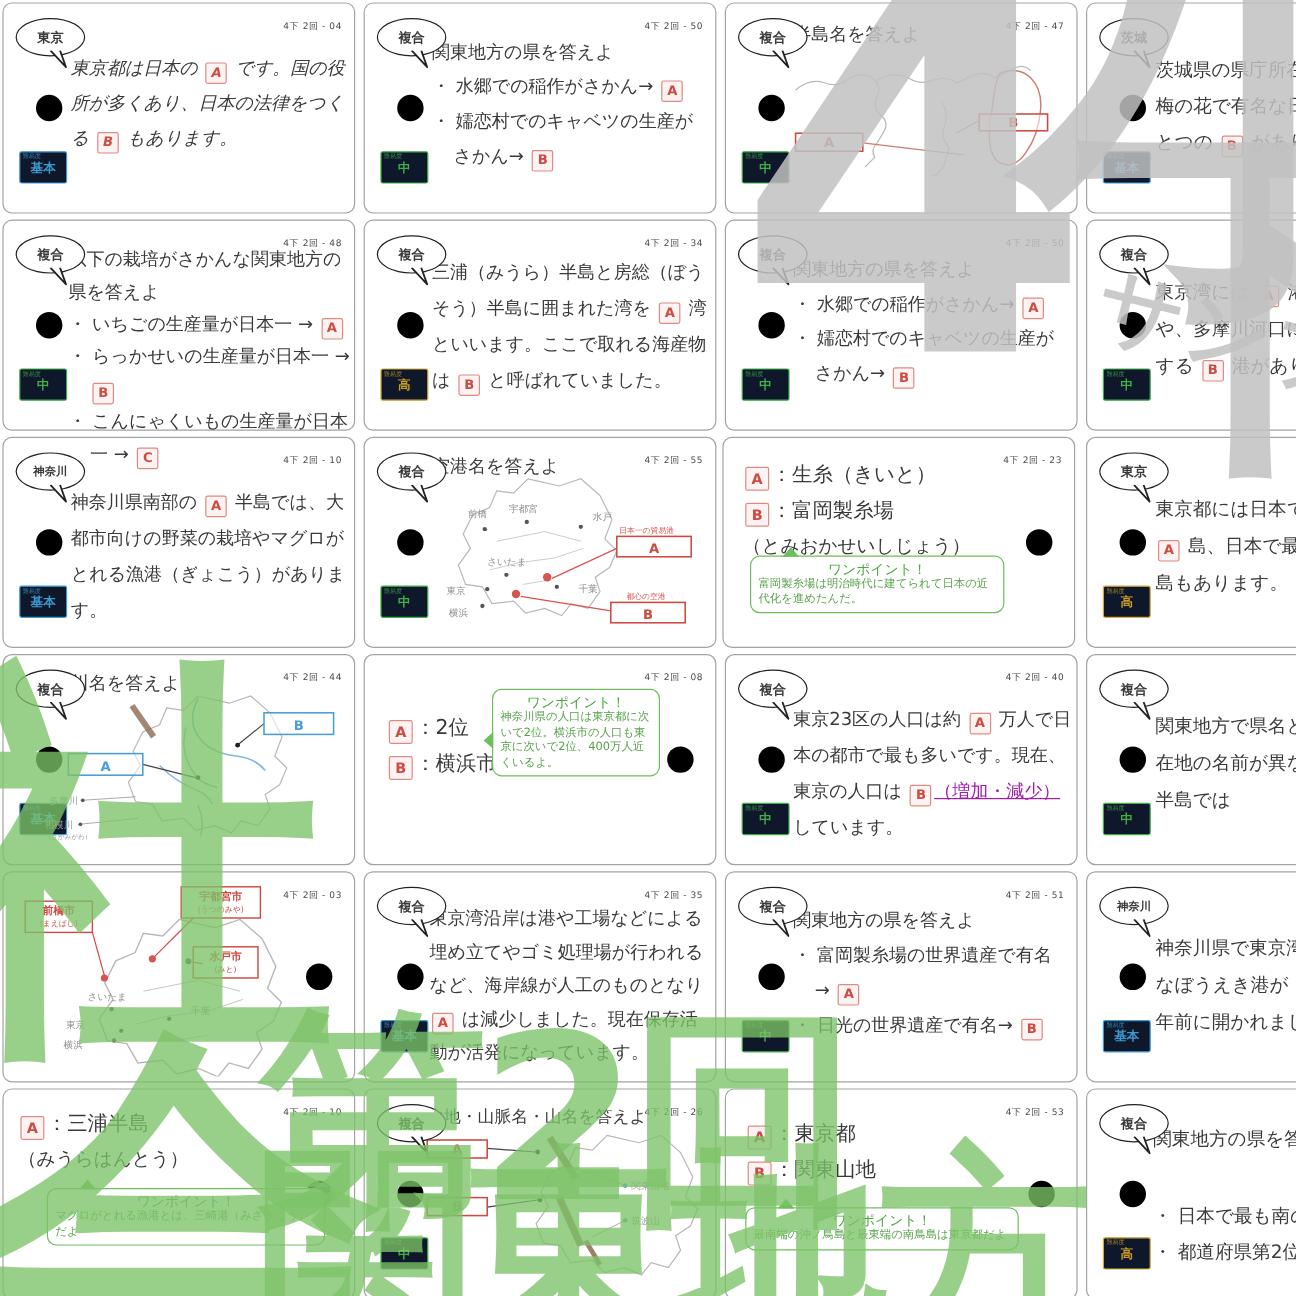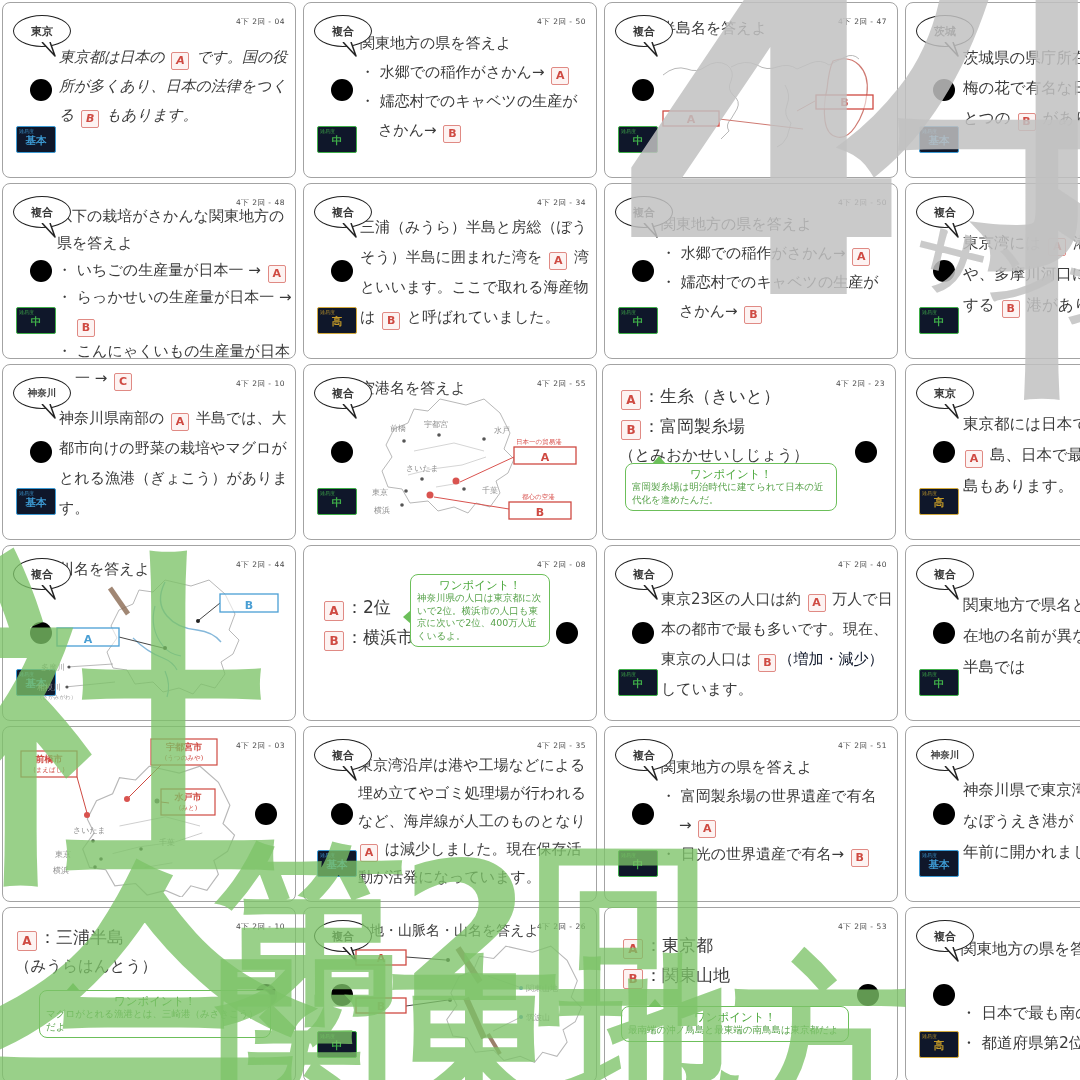--- a/index.html
+++ b/index.html
@@ -22,21 +22,21 @@
   .badge.basic{border-color:#3d9bd4;color:#3d9bd4;}
   .badge.mid{border-color:#3fae49;color:#3fae49;}
   .badge.high{border-color:#d2a93c;color:#c49a28;}
   .content{position:absolute;}
   .p{font-size:15px;}
   .p.hang{padding-left:18px;text-indent:-18px;}
   .line{white-space:nowrap;}
   .abox{display:inline-block;width:16px;height:16px;line-height:16px;text-align:center;
         border:1px solid #e08a84;background:#fdf3f2;color:#cf4a42;font-size:11px;font-weight:bold;
         border-radius:2px;margin:0 2px;vertical-align:-2px;text-indent:0;}
-  .redtxt{color:#0f172a;}
+  .redtxt{color:#a21caf;text-decoration:underline;}
   .card-title{position:absolute;font-size:15px;white-space:nowrap;z-index:2;}
   .ans{font-size:17px;line-height:30px;white-space:nowrap;}
   .ans .abox{width:18px;height:18px;line-height:18px;font-size:12px;vertical-align:-2px;}
   .ans-sub{font-size:15.5px;line-height:28px;white-space:nowrap;}
   .onepoint{position:absolute;border:1.5px solid #6cbf5a;border-radius:8px;background:#fff;
             padding:3px 6px 4px 6px;box-sizing:border-box;z-index:2;}
   .onepoint .op-title{color:#4ca83c;font-size:11.5px;text-align:center;line-height:14px;}
   .onepoint .op-body{color:#57a24a;font-size:9.5px;line-height:12.5px;}
   .op-tail{position:absolute;top:-8px;left:26px;width:0;height:0;
            border-left:7px solid transparent;border-right:7px solid transparent;

